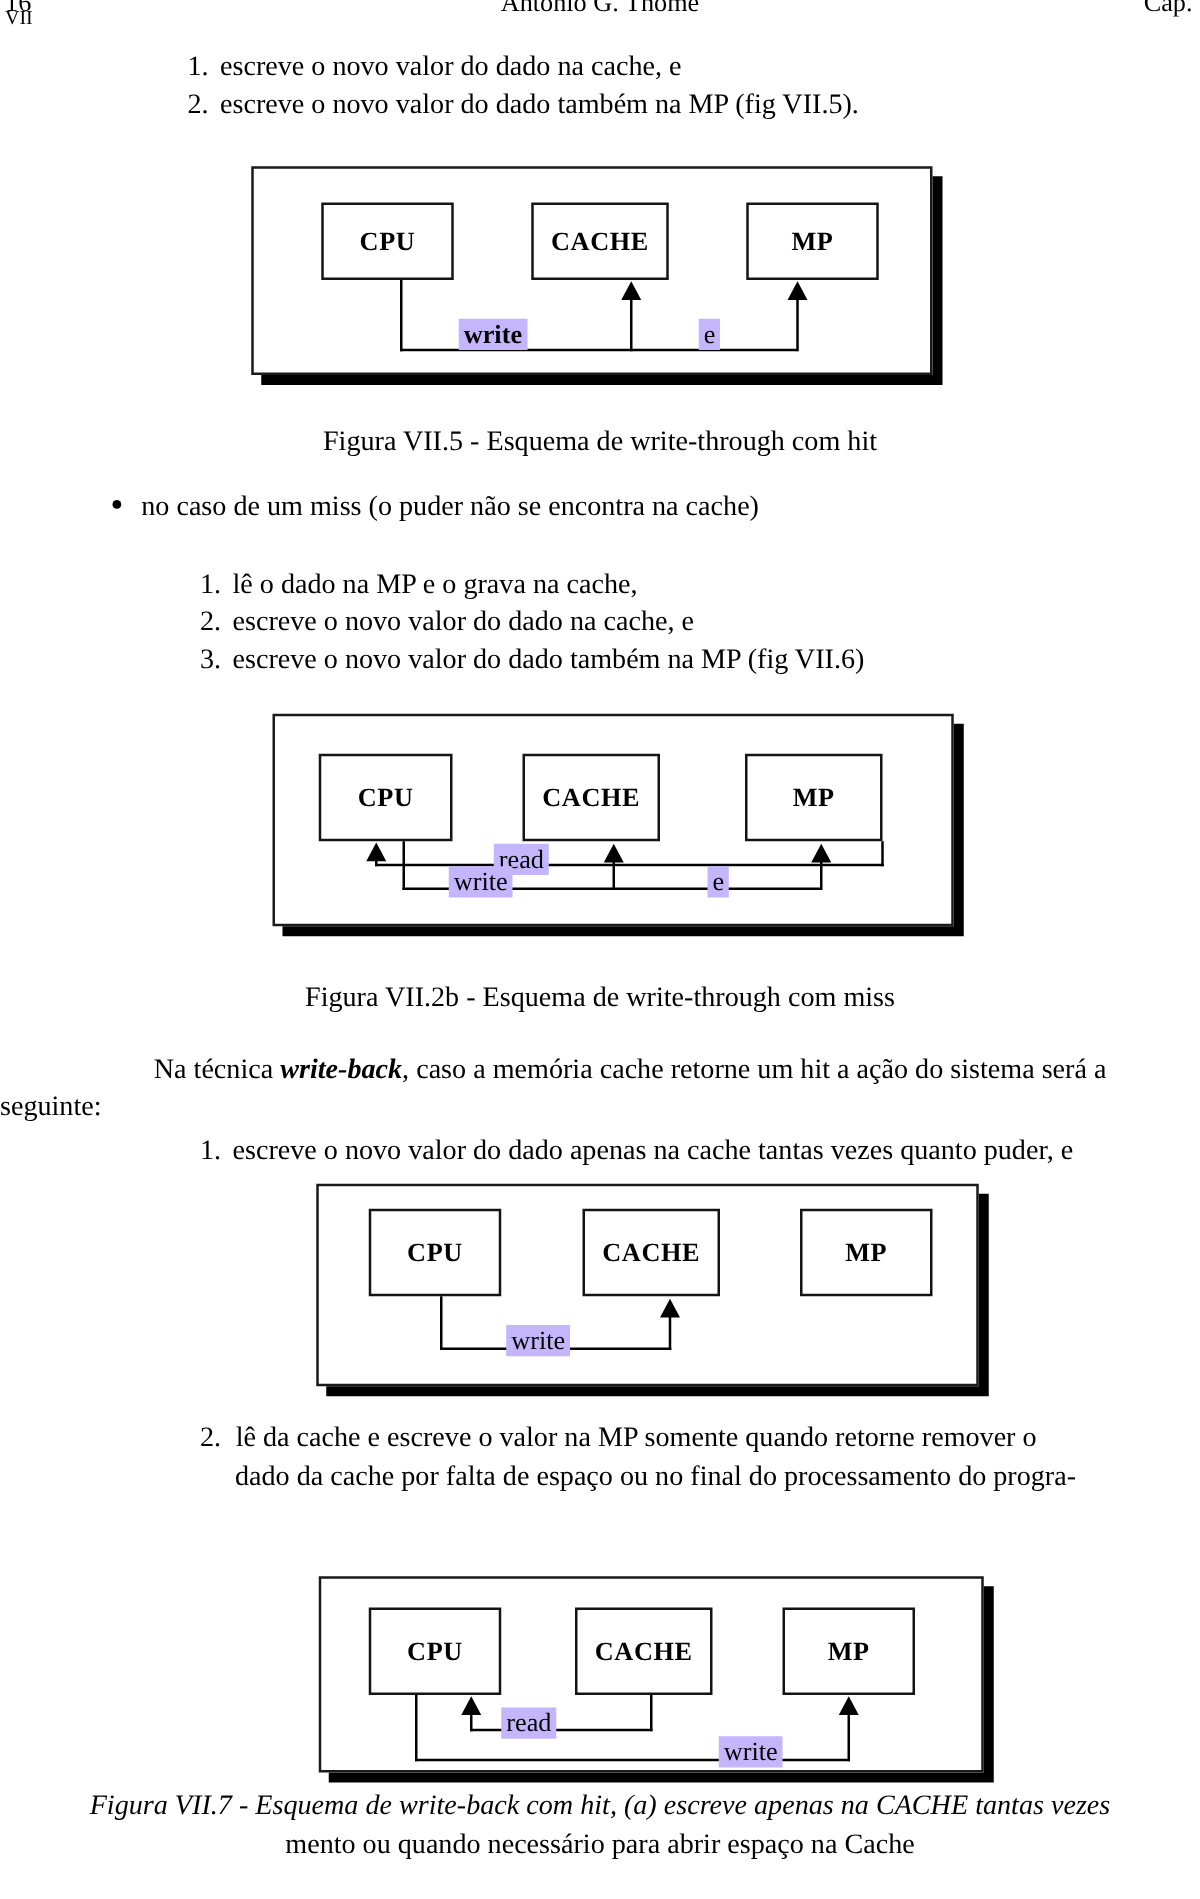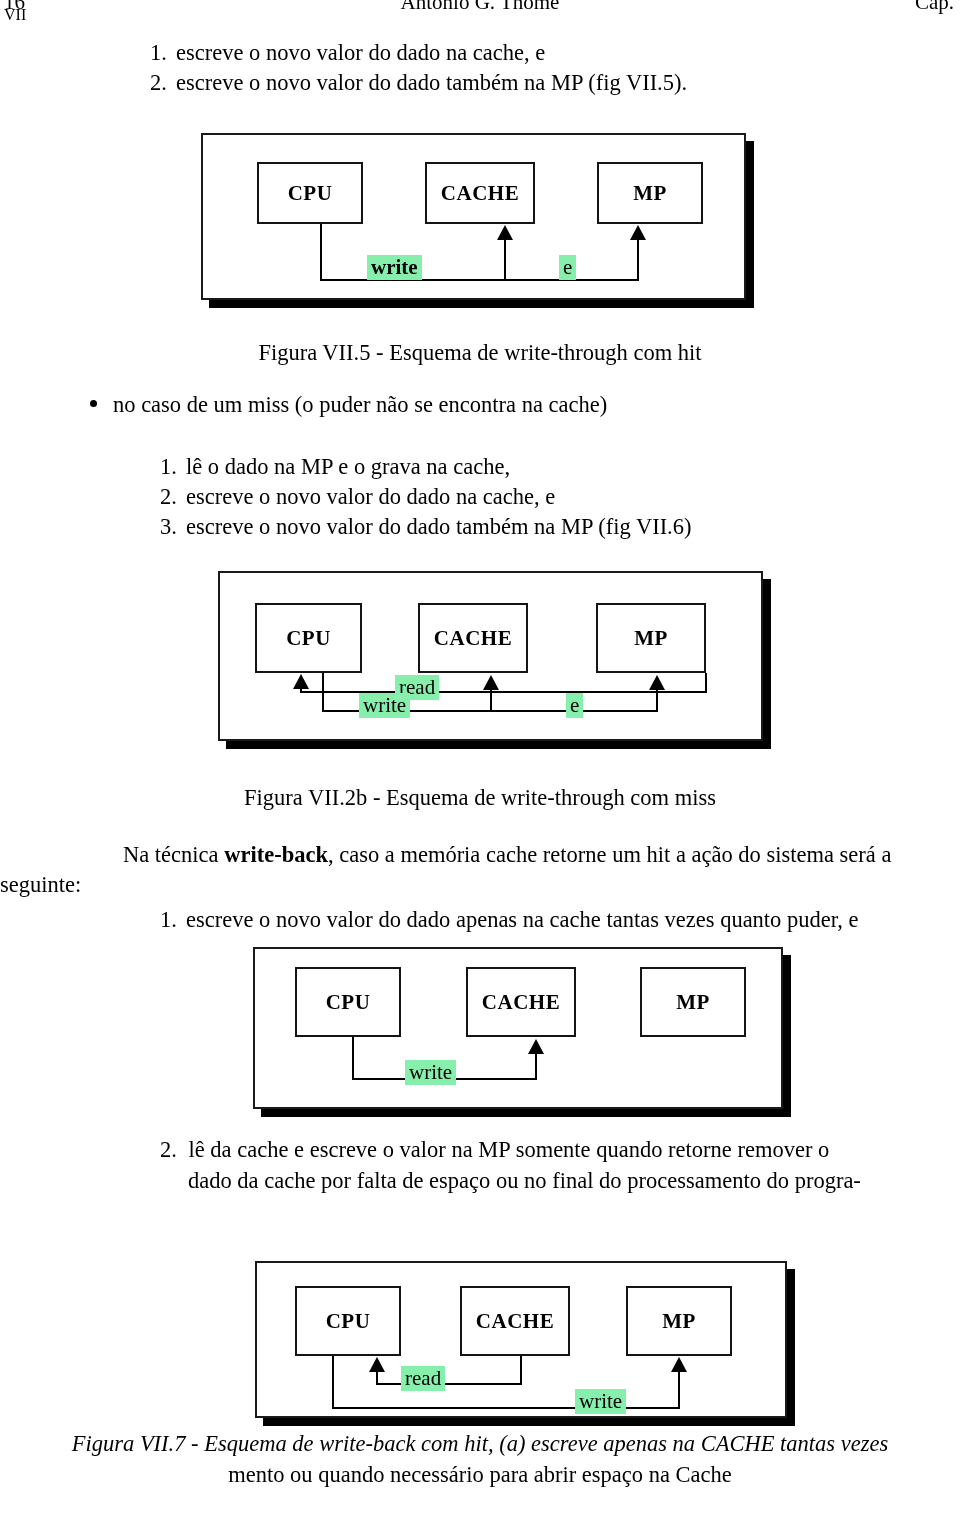--- a/index.html
+++ b/index.html
@@ -90,21 +90,21 @@
   }
   .bullet-row .dot {
     display: inline-block;
     width: 7px;
     height: 7px;
     border-radius: 50%;
     background: #000;
     vertical-align: 0.22em;
     margin-right: 16px;
   }
-  .ital-bold { font-weight: bold; }
+  .ital-bold { font-weight: bold; font-style: italic; }
 
   .justblock {
     position: absolute;
     font-size: 22.5px;
     line-height: 31px;
     text-align: justify;
   }
   .justblock > span { display: block; white-space: nowrap; }
 
   .caption {
@@ -161,21 +161,21 @@
     position: absolute;
     width: 0;
     height: 0;
     border-left: 8px solid transparent;
     border-right: 8px solid transparent;
     border-bottom: 15px solid #000000;
   }
   .wire-label {
     position: absolute;
     font-size: 21px;
-    background: #86efac;
+    background: #c4b5fd;
     padding: 0 4px;
     white-space: nowrap;
   }
   .wire-label.b { font-weight: bold; }
 </style>
 </head>
 <body>
 
 <div class="page-header">
   <span class="hdr-page-no">16</span>

